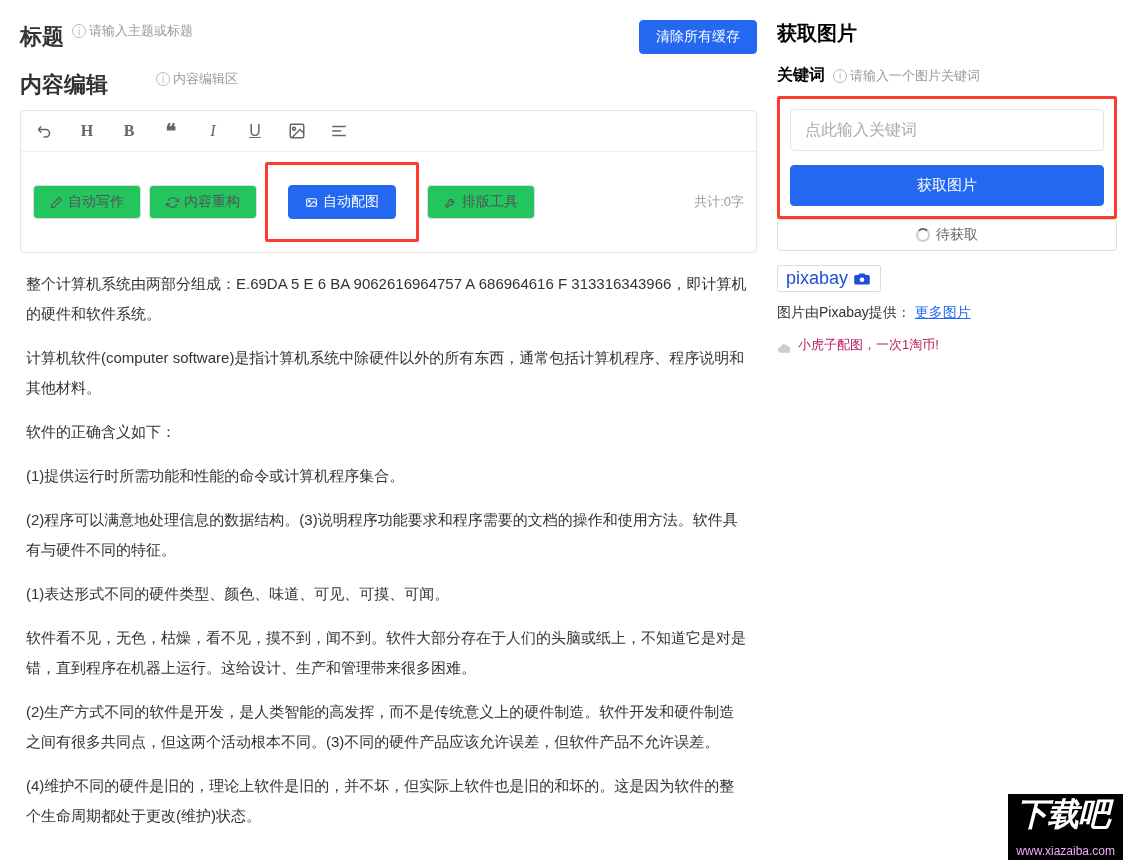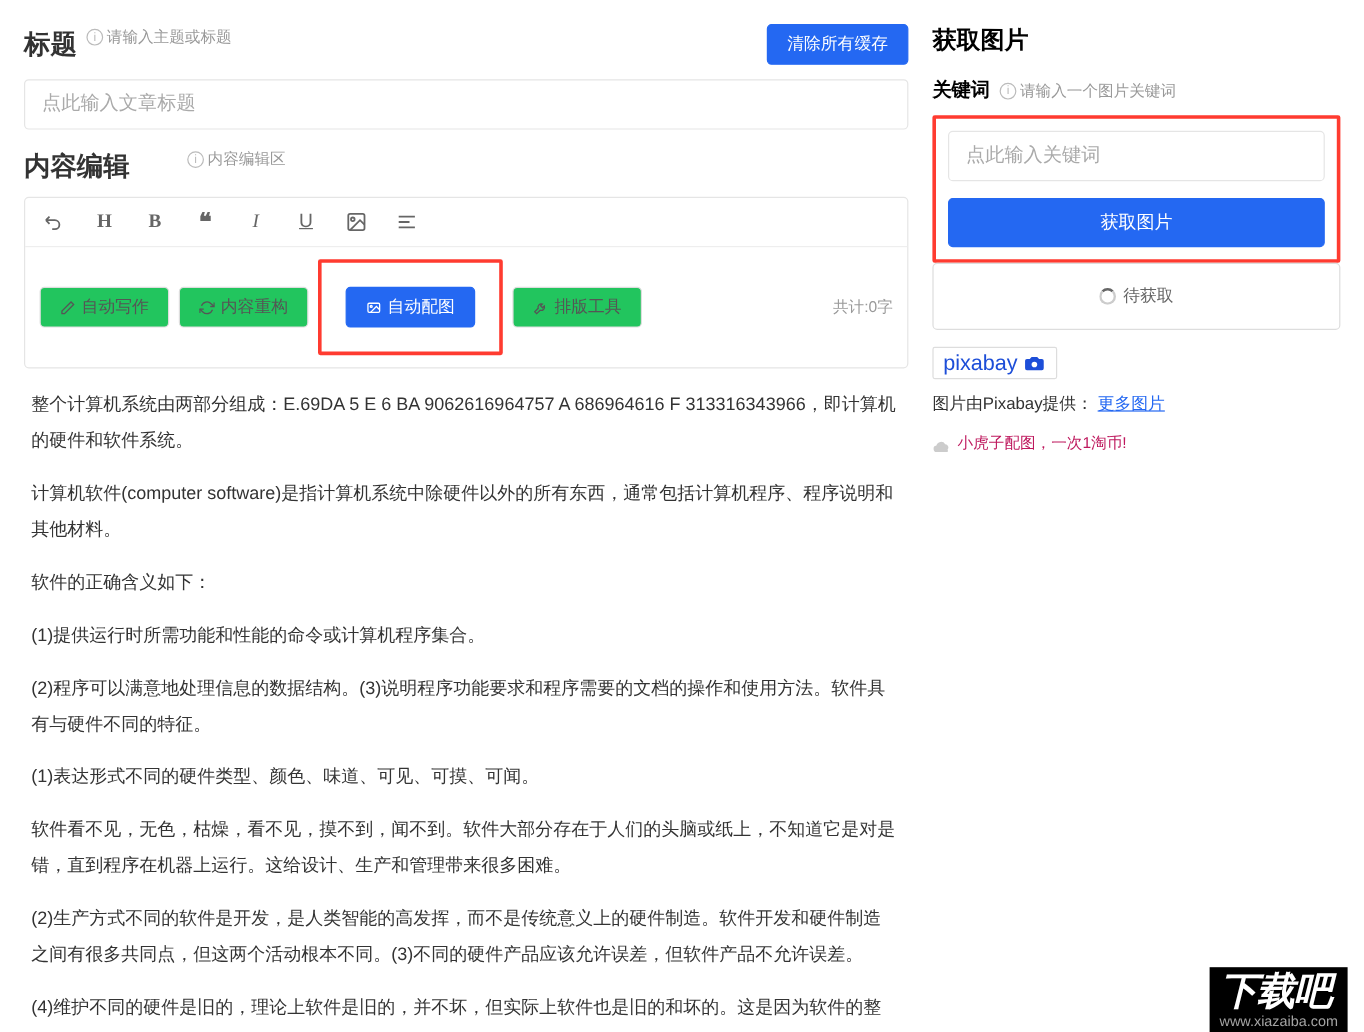--- a/index.html
+++ b/index.html
@@ -36,52 +36,51 @@
 .highlight-box { border: 3px solid #ff3b30; padding: 20px; border-radius: 2px; }
 
 .content { padding: 16px 10px 16px 6px; line-height: 2; font-size: 15px; color: #333; }
 .content p { margin-bottom: 14px; }
 
 .right h2 { font-size: 20px; font-weight: 600; margin-bottom: 18px; }
 .kw-row { display: flex; align-items: center; gap: 8px; margin-bottom: 10px; }
 .kw-row h3 { font-size: 16px; font-weight: 600; }
 .right-highlight { border: 3px solid #ff3b30; padding: 10px; border-radius: 2px; }
 .right-highlight .input { margin-bottom: 14px; }
-.pending { border: 1px solid #ddd; border-radius: 4px; padding: 18px; text-align: center; color: #666; font-size: 14px; display: flex; align-items: center; justify-content: center; gap: 6px; margin-bottom: 14px; font-family: Liberation Serif, serif; }
+.pending { border: 1px solid #ddd; border-radius: 4px; padding: 6px; text-align: center; color: #666; font-size: 14px; display: flex; align-items: center; justify-content: center; gap: 6px; margin-bottom: 14px; font-family: Liberation Serif, serif; }
 .spinner { width: 14px; height: 14px; border: 2px solid #ccc; border-top-color: #666; border-radius: 50%; display: inline-block; }
 .pixabay { border: 1px solid #ddd; border-radius: 2px; padding: 2px 8px; display: inline-flex; align-items: center; gap: 4px; font-size: 18px; color: #1d4ed8; margin-bottom: 12px; font-family: Arial, sans-serif; }
 .pixabay .cam { font-size: 14px; }
 .credit { font-size: 14px; color: #333; margin-bottom: 14px; }
 .credit a { color: #2468f2; text-decoration: underline; }
 .footer-note { font-size: 13px; color: #be185d; display: flex; align-items: flex-end; gap: 5px; }
 .cloud { color: #ccc; }
 
 .watermark { position: absolute; right: 14px; bottom: 0; background: #000; color: #fff; padding: 4px 8px 2px; }
 .watermark .big { font-size: 32px; font-weight: 900; font-style: italic; letter-spacing: -1px; line-height: 1; }
-.watermark .url { font-size: 12px; text-align: right; color: #a3a3a3; margin-top: 2px; }
+.watermark .url { font-size: 12px; text-align: right; color: #f0abfc; margin-top: 14px; }
 
 svg { display: block; }
 </style>
 </head>
 <body>
 
 <div class="main">
   <div class="left">
     
     <div class="section-head">
       <div class="section-title">
         <h2>标题</h2>
         <span class="hint">
           <i class="hint-icon">i</i>
           <span>请输入主题或标题</span>
         </span>
       </div>
       <button class="btn btn-primary">清除所有缓存</button>
     </div>
-    <input class="input" placeholder="点此输入文章标题" style="">
 
     
     <div class="editor-wrap">
       <div class="section-title" style="margin-bottom:10px;gap:48px;">
         <h2>内容编辑</h2>
         <span class="hint">
           <i class="hint-icon">i</i>
           <span>内容编辑区</span>
         </span>
       </div>

